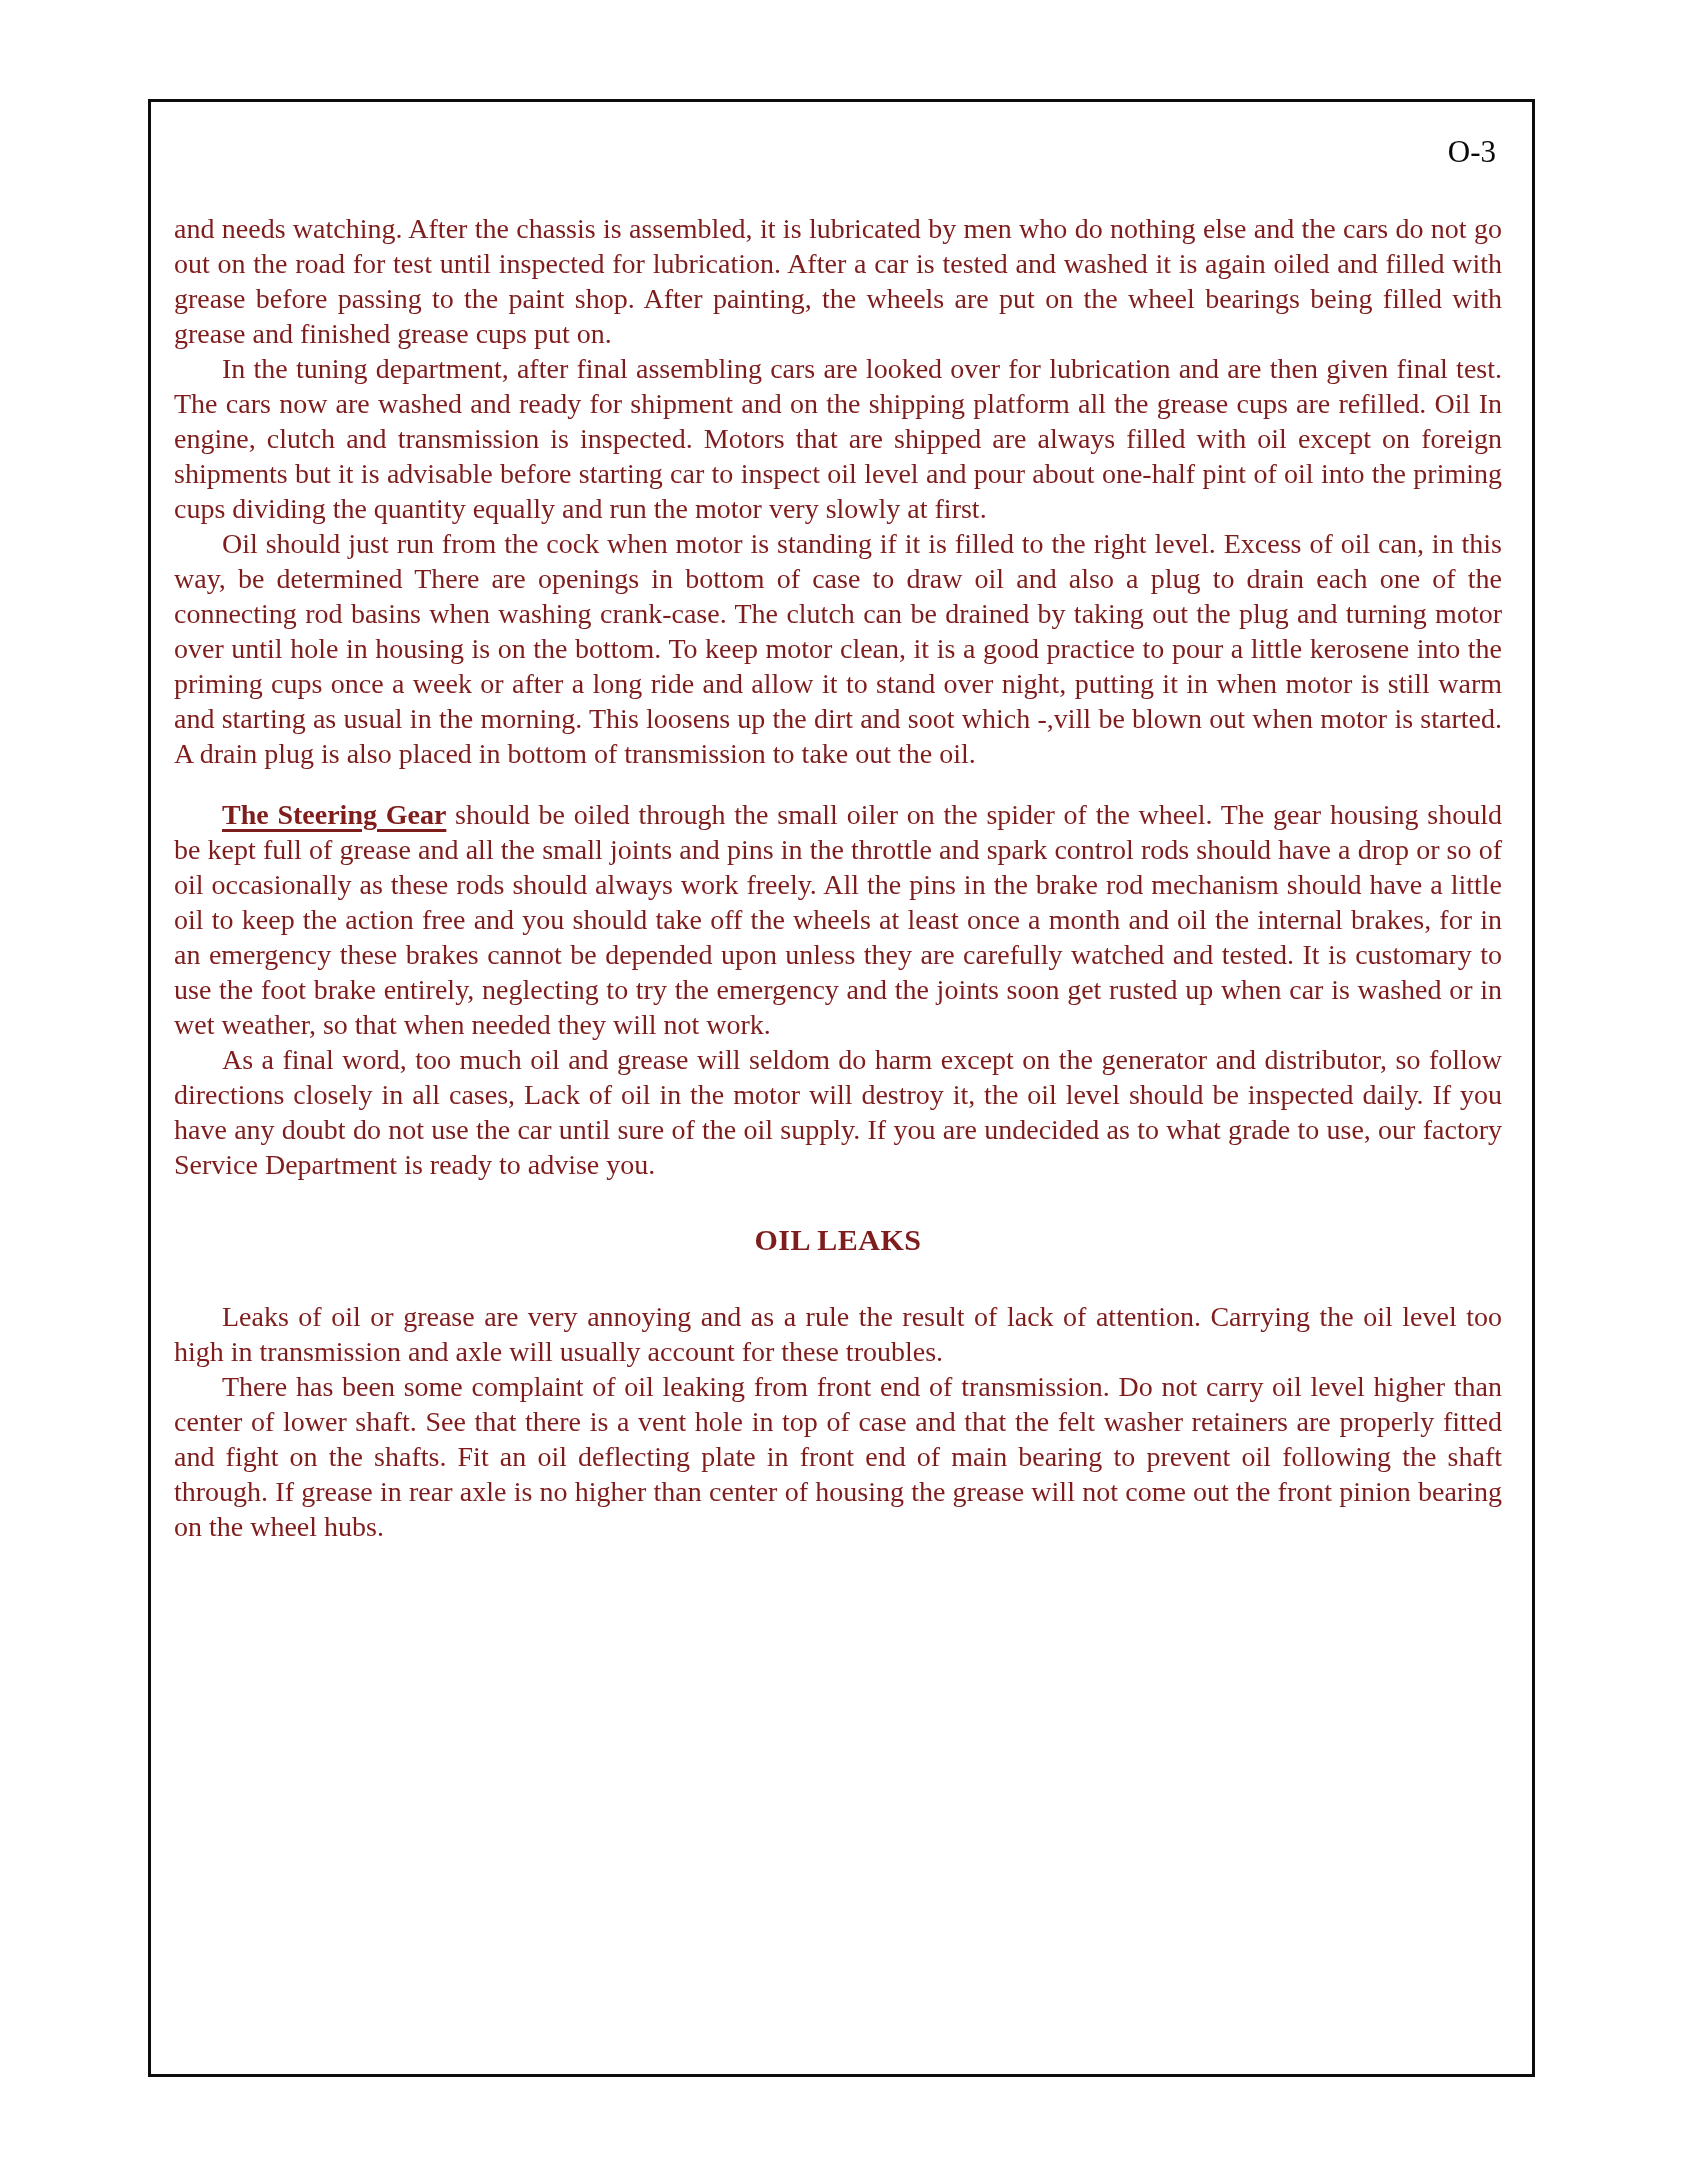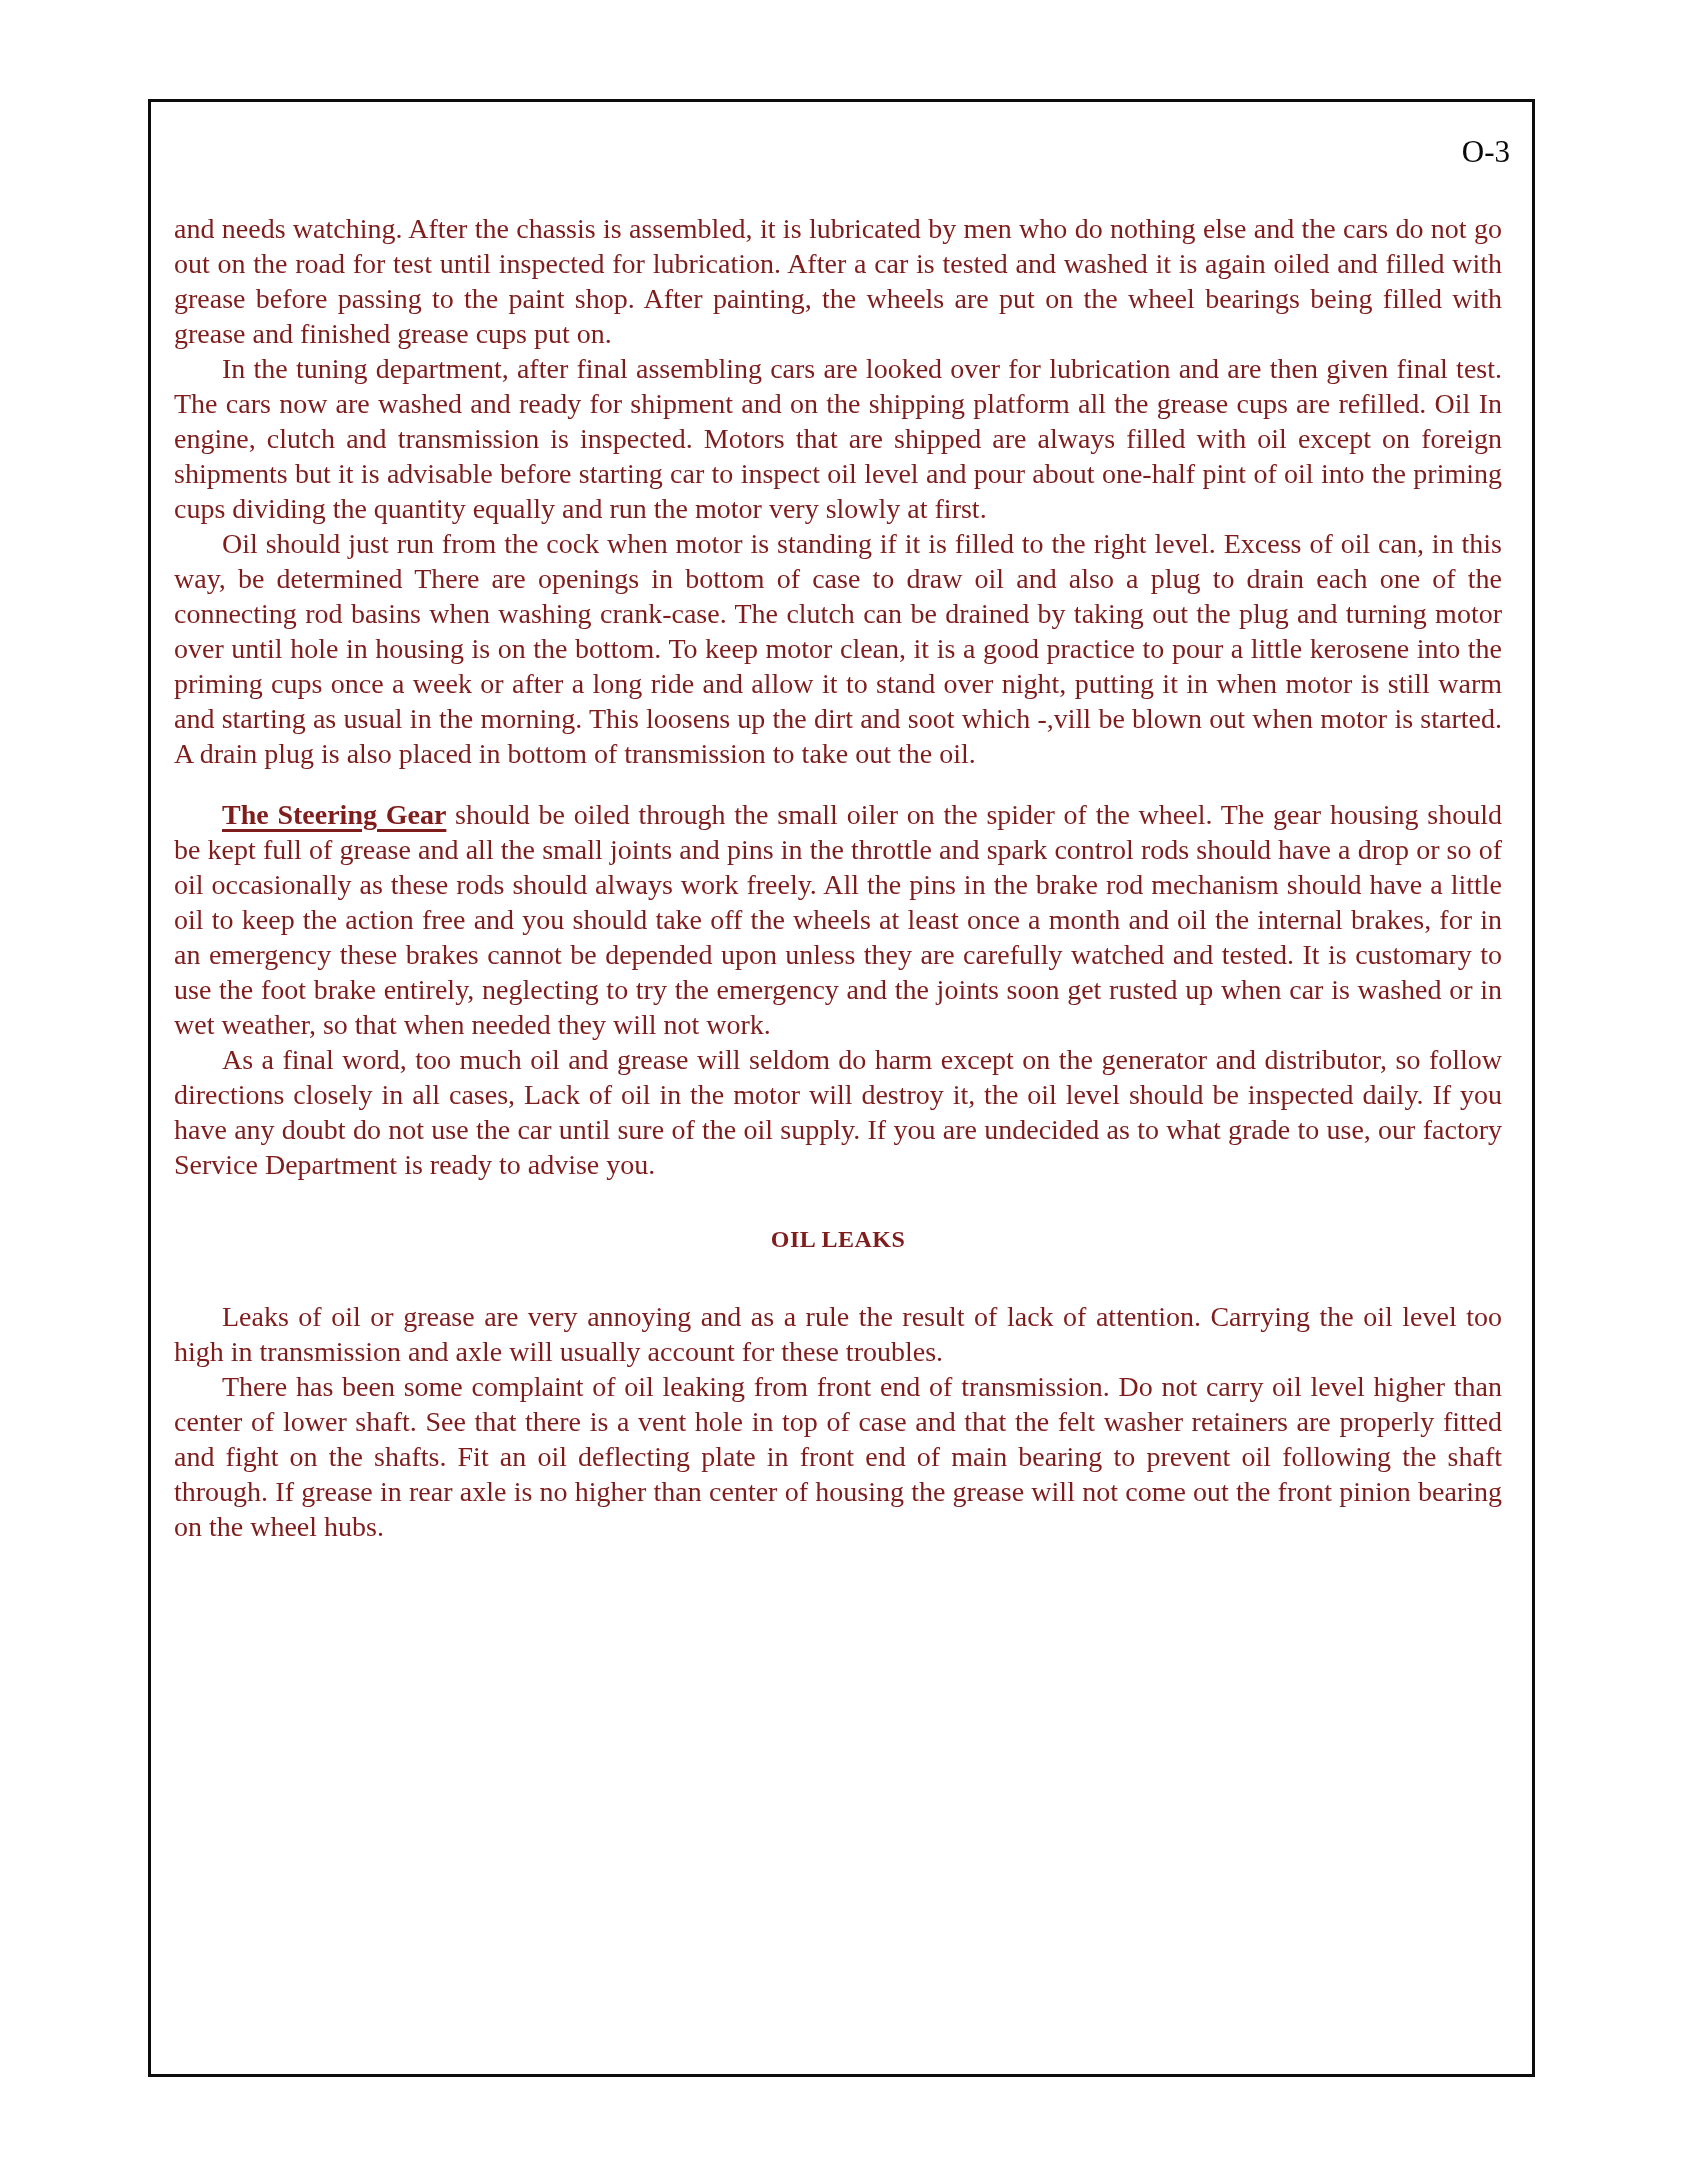--- a/index.html
+++ b/index.html
@@ -25,21 +25,21 @@
     top: 99px;
     width: 1387px;
     height: 1978px;
     border: 3px solid #0d0d0d;
     box-sizing: border-box;
     background: #ffffff;
     overflow: hidden;
   }
   .page-number {
     margin-top: 32px;
-    padding-right: 22px;
+    padding-right: 36px;
     text-align: right;
     font-size: 31px;
     line-height: 35px;
     color: #0a0a0a;
   }
   .content {
     margin-left: 23px;
     margin-right: 30px;
     font-size: 28px;
     line-height: 35px;
@@ -53,21 +53,21 @@
   .para.continuation {
     text-indent: 0;
     margin-top: 42px;
   }
   .para.steering {
     margin-top: 26px;
   }
   .section-heading {
     margin: 40px 0 42px 0;
     text-align: center;
-    font-size: 24px;
+    font-size: 30px;
     font-weight: bold;
     letter-spacing: 0.5px;
     line-height: 35px;
   }
   .lead {
     font-weight: bold;
     text-decoration: underline;
     text-decoration-thickness: 3px;
     text-underline-offset: 5px;
   }

